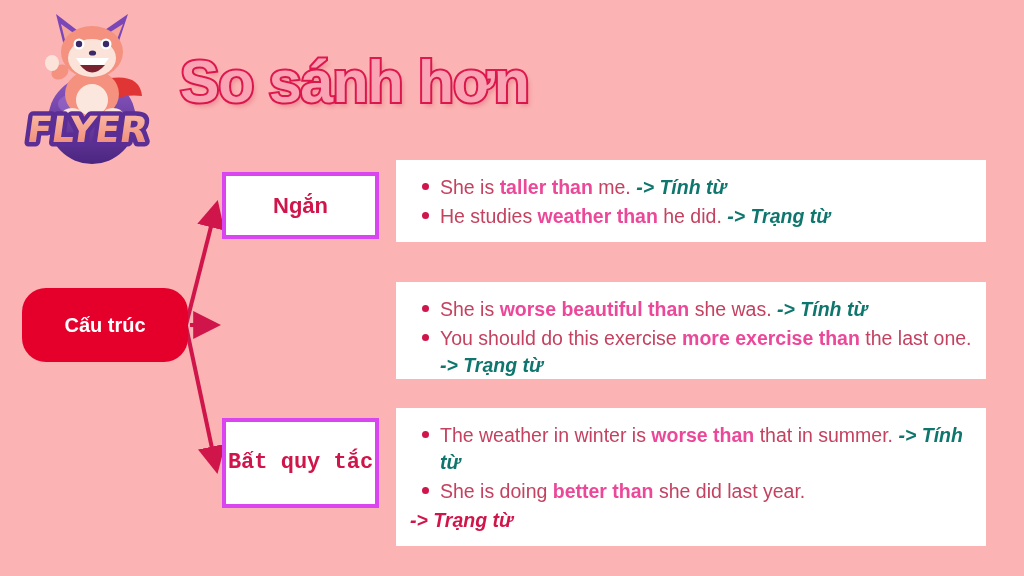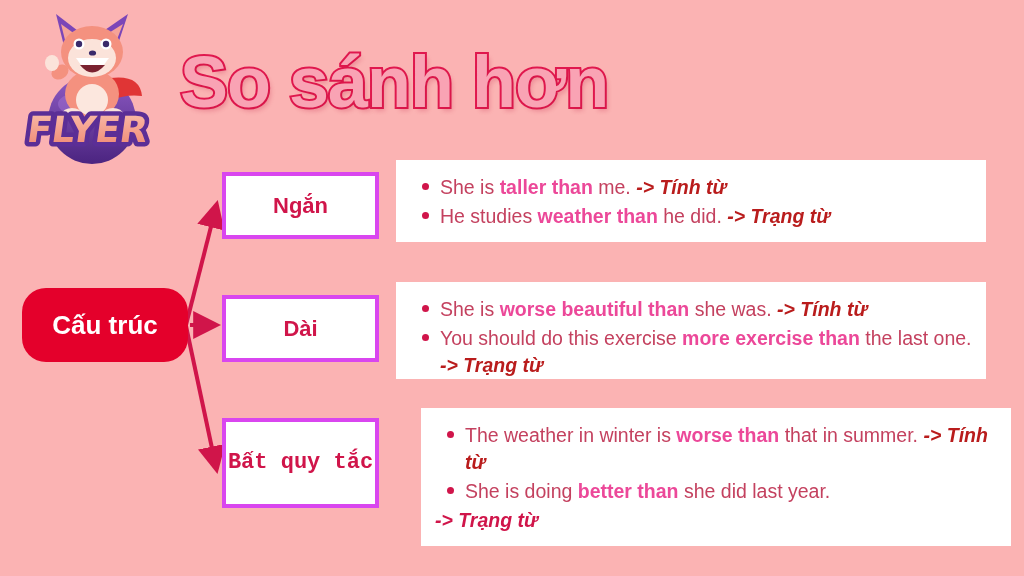--- a/index.html
+++ b/index.html
@@ -13,36 +13,36 @@
 
   
   .logo{position:absolute;left:18px;top:8px;width:148px;height:160px;}
   .logo svg{display:block;width:148px;height:160px;}
 
   
   .title{
     position:absolute;left:180px;top:22px;
     width:700px;height:120px;
     display:flex;align-items:center;
-    font-size:72px;font-weight:bold;
+    font-size:59px;font-weight:bold;
     letter-spacing:-1px;
     color:#F9A3B4;
     -webkit-text-stroke:4px #E0184E;
     paint-order:stroke fill;
     text-shadow:3px 4px 4px rgba(190,20,60,.22);
     white-space:nowrap;
   }
 
   
   .pill{
     position:absolute;left:22px;top:288px;
     width:166px;height:74px;
     background:#E4002B;border-radius:24px;
     display:flex;align-items:center;justify-content:center;
-    color:#ffffff;font-size:26px;font-weight:bold;
+    color:#ffffff;font-size:20px;font-weight:bold;
     white-space:nowrap;
   }
 
   
   .branch{
     position:absolute;left:222px;width:157px;
     background:#FFFFFF;border:4px solid #d946ef;
     display:flex;align-items:center;justify-content:center;
     text-align:center;line-height:1.18;
     color:#D0154A;font-size:22px;font-weight:bold;
@@ -56,36 +56,36 @@
   .arrows{position:absolute;left:0;top:0;width:1024px;height:576px;pointer-events:none;}
 
   
   .panel{
     position:absolute;left:396px;width:590px;
     background:#FFFFFF;box-sizing:border-box;
     padding:14px 14px 14px 14px;
   }
   .panel.p0{top:160px;height:82px;}
   .panel.p1{top:282px;height:97px;}
-  .panel.p2{top:408px;height:138px;margin-left:25px;}
+  .panel.p2{top:408px;height:138px;}
 
   ul.blist{list-style:none;margin:0;padding:0;}
   ul.blist li{
     position:relative;padding-left:30px;
     font-size:19.5px;line-height:1.38;
     color:#C4415F;
     margin:0 0 2px 0;
   }
   ul.blist li::before{
     content:"";position:absolute;left:12px;top:9px;
     width:7px;height:7px;border-radius:50%;
     background:#D0154A;
   }
   .b{font-weight:bold;color:#ec4899;}
-  .ar{font-weight:bold;font-style:italic;color:#b91c1c;}
+  .ar{font-weight:bold;font-style:italic;color:#0f766e;}
   .tail{
     font-size:19.5px;line-height:1.38;
     font-weight:bold;font-style:italic;color:#D0154A;
     margin:0;padding-left:0;
   }
 </style>
 </head>
 <body>
 
 <div id="stage">
@@ -155,23 +155,20 @@
     <line x1="186" y1="326" x2="216" y2="467" stroke="#D0154A" stroke-width="4" marker-end="url(#ah)"></line>
   </svg>
 
   <div class="pill">
     <span>Cấu trúc</span>
   </div>
 
   <div class="branch b0">
     <span>Ngắn</span>
   </div>
-  <div class="branch b1">
-    <span>Dài</span>
-  </div>
   <div class="branch b2">
     <span>Bất quy tắc</span>
   </div>
 
   <div class="panel p0">
     <ul class="blist">
         <li><span>She is </span><span class="b">taller than</span><span> me. </span><span class="ar">-&gt; Tính từ</span></li>
         <li><span>He studies </span><span class="b">weather than</span><span> he did. </span><span class="ar">-&gt; Trạng từ</span></li>
       </ul>
 

